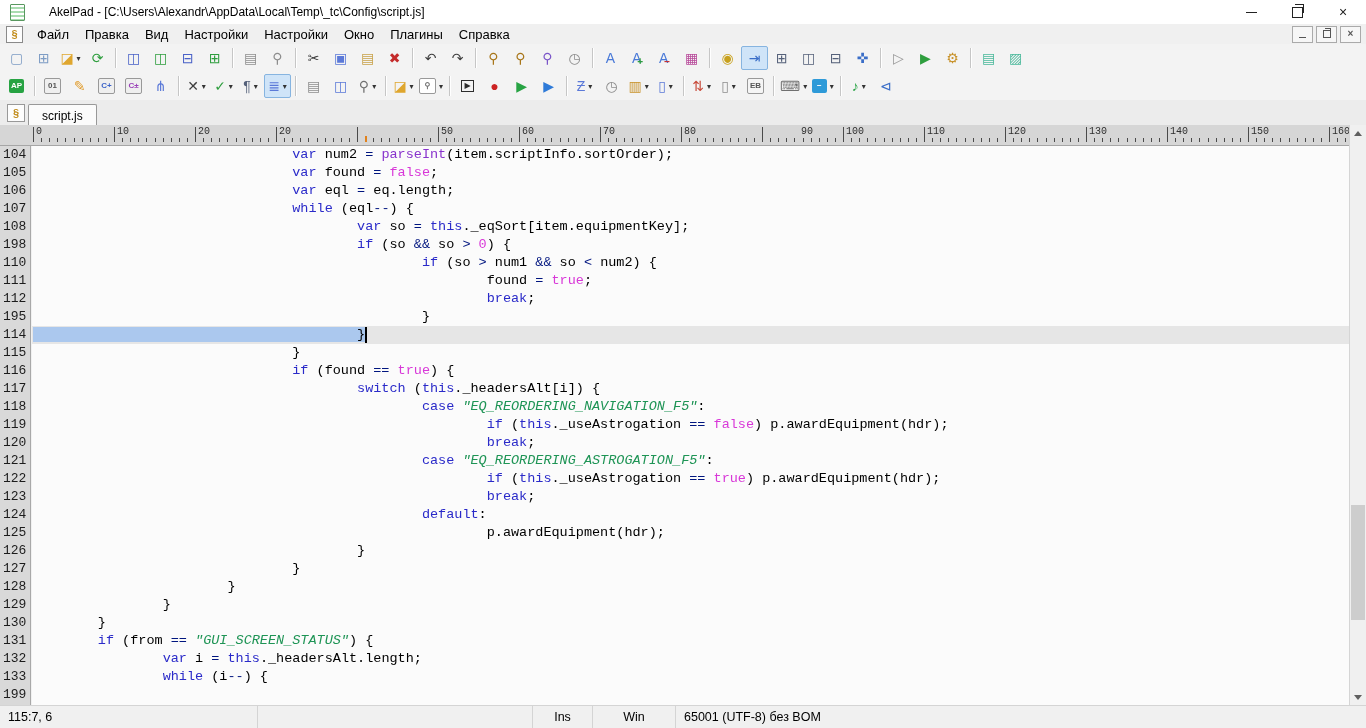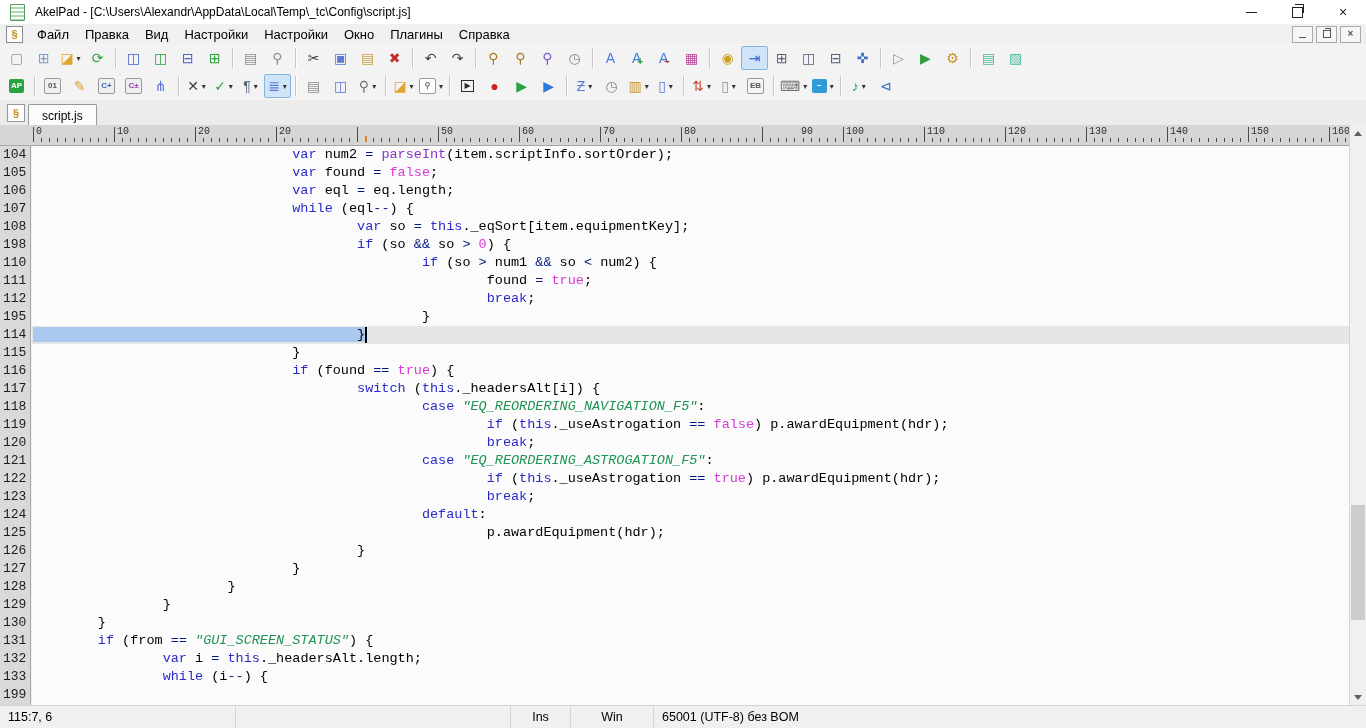--- a/index.html
+++ b/index.html
@@ -3,21 +3,21 @@
 <meta charset="utf-8">
 <style>
   html,body{margin:0;padding:0}
   body{width:1366px;height:728px;position:relative;overflow:hidden;
        font-family:"Liberation Sans",sans-serif;background:#f0f0f0;font-size:12px;color:#000}
 
   
   .titlebar{position:absolute;top:0;left:0;right:0;height:24px;background:#fff;display:flex;align-items:center}
   .app-icon{width:13px;height:15px;margin-left:10px;border:1px solid #58985f;
             background:repeating-linear-gradient(#ffffff 0 2px,#a9dcb0 2px 4px);border-radius:1px}
-  .title-text{margin-left:10px;font-size:12px;color:#000;white-space:nowrap}
+  .title-text{margin-left:24px;font-size:12px;color:#000;white-space:nowrap}
   .win-btns{margin-left:auto;display:flex;height:100%}
   .win-btn{width:46px;height:100%;display:flex;align-items:center;justify-content:center;color:#222}
   .glyph-min{width:11px;height:1px;background:#222;display:block}
   .glyph-restore{width:9px;height:9px;border:1px solid #222;position:relative;background:#fff}
   .glyph-restore::before{content:"";position:absolute;left:2px;top:-4px;width:8px;height:8px;border:1px solid #222;border-bottom:none;border-left:none;background:transparent}
   .glyph-close{font-size:14px;line-height:1;color:#222}
 
   
   .menubar{position:absolute;top:24px;left:0;right:0;height:20px;background:#f0f0f0;display:flex;align-items:center;font-size:13px}
   .menu-doc-icon{width:15px;height:15px;margin:0 6px 0 6px;border:1px solid #8a8a8a;background:#fdfdfd;
@@ -622,18 +622,18 @@
   <div class="vs-btn vs-up">
       <span class="tri-up"></span>
     </div>
   <div class="vs-thumb"></div>
   <div class="vs-btn vs-down">
       <span class="tri-down"></span>
     </div>
 </div>
 
 <div class="statusbar" id="statusbar">
-    <div class="st-cell" style="width: 236px; justify-content: flex-start;">115:7, 6</div>
+    <div class="st-cell" style="width: 258px; justify-content: flex-start;">115:7, 6</div>
     <div class="st-cell" style="width: 275px; justify-content: flex-start;"></div>
     <div class="st-cell" style="width: 60px; justify-content: center;">Ins</div>
     <div class="st-cell" style="width: 83px; justify-content: center;">Win</div>
     <div class="st-cell" style="flex: 1 1 0%; border-right: none; justify-content: flex-start;">65001 (UTF-8) без BOM</div>
   </div>
 
 </body></html>

